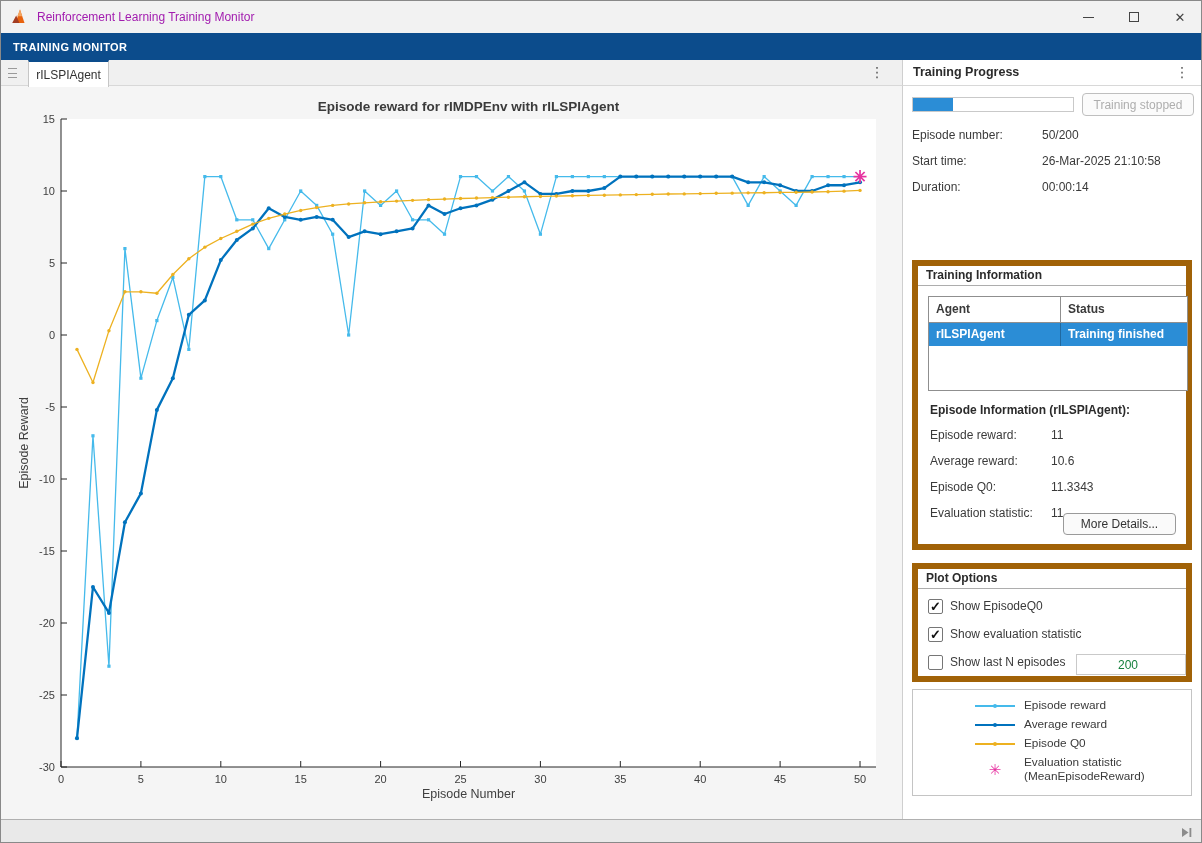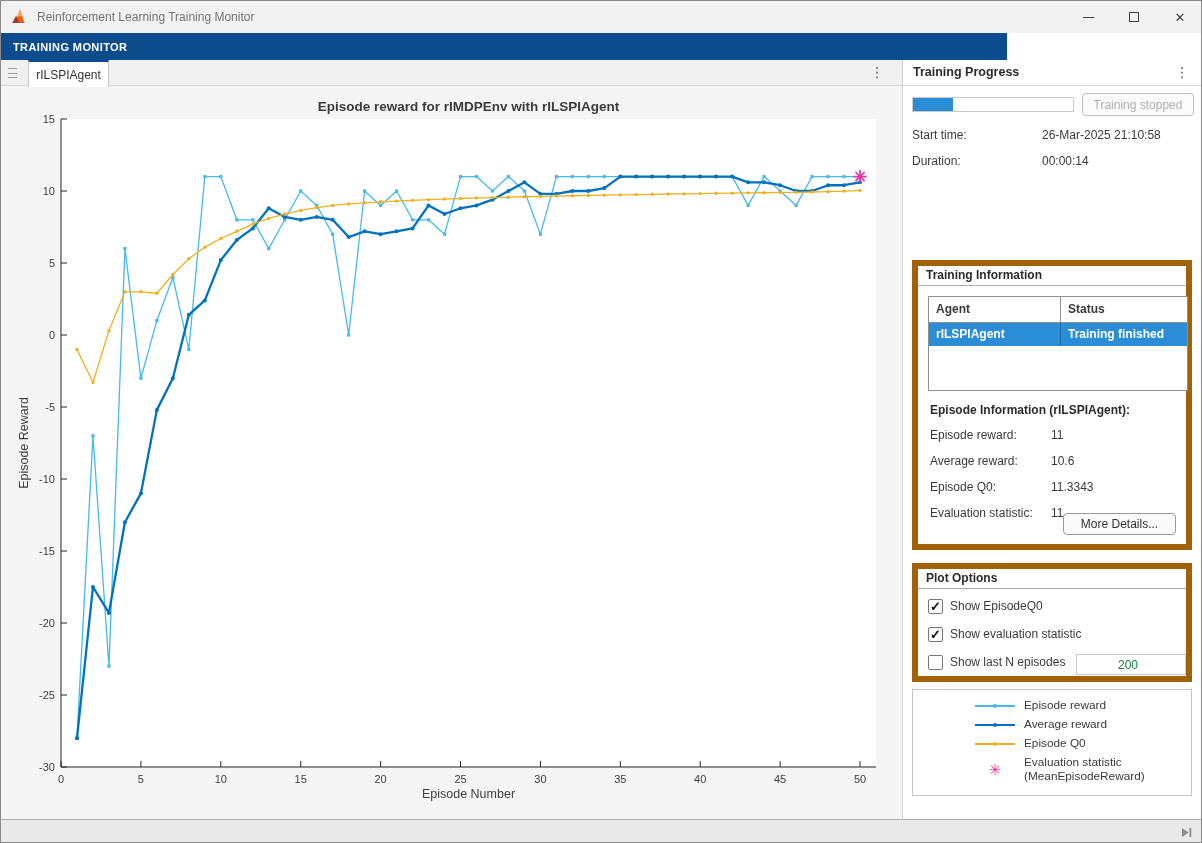--- a/index.html
+++ b/index.html
@@ -3,29 +3,29 @@
 <meta charset="utf-8">
 <style>
   * { margin:0; padding:0; box-sizing:border-box; }
   html,body { width:1202px; height:843px; background:#ddd; }
   body { font-family:"Liberation Sans", sans-serif; font-size:12px; color:#3a3a3a; }
   .window { position:relative; width:1202px; height:843px; background:#fff; border:1px solid #898989; overflow:hidden; }
 
   
   .titlebar { position:absolute; left:0; top:0; width:1202px; height:32px; background:#f2f2f2; display:flex; align-items:center; }
   .titlebar .logo { margin-left:10px; width:18px; height:18px; }
-  .titlebar .wtitle { margin-left:8px; font-size:12px; color:#737373; }
+  .titlebar .wtitle { margin-left:8px; font-size:12px; color:#a21caf; }
   .wbtns { position:absolute; right:0; top:0; height:32px; display:flex; }
   .wbtn { width:46px; height:32px; display:flex; align-items:center; justify-content:center; color:#444; }
   .wbtn .minglyph { width:11px; height:1px; background:#444; }
   .wbtn .maxglyph { width:10px; height:10px; border:1px solid #444; }
   .wbtn .xglyph { font-size:13px; line-height:13px; }
 
   
-  .ribbon { position:absolute; left:0; top:32px; width:1006px; height:27px; }
+  .ribbon { position:absolute; left:0; top:32px; width:1202px; height:27px; }
   .ribbon-tab { height:27px; display:inline-flex; align-items:center; padding:0 12px; color:#fff; font-size:11px; font-weight:bold; letter-spacing:.4px; }
 
   
   .tabbar { position:absolute; left:0; top:59px; width:901px; height:26px; background:#f0f0f0; border-bottom:1px solid #d8d8d8; }
   .draghandle { position:absolute; left:7px; top:6px; width:12px; height:14px; display:flex; flex-direction:column; justify-content:space-between; padding:2px 0; }
   .draghandle i { display:block; width:9px; height:1px; background:#9a9a9a; }
   .doctab { position:absolute; left:27px; top:0; width:81px; height:27px; background:#fff; border:1px solid #c6c6c6; border-top:2px solid #0C4C8C; border-bottom:none; display:flex; align-items:center; justify-content:center; font-size:12px; color:#333; z-index:3; }
   .vellipsis { font-size:14px; color:#555; line-height:14px; }
   .tabbar .vellipsis { position:absolute; right:18px; top:5px; }
 
@@ -346,20 +346,24 @@
 
   <div class="rightpanel">
 
     <div class="progress-track">
       <div class="progress-fill" id="progress-fill" style="width: 25%; background: rgb(43, 141, 214);"></div>
     </div>
     <div class="stop-btn">Training stopped</div>
 
     <div class="fieldlist" id="tp-fields">
         <div class="frow">
+          <div class="flabel">Episode number:</div>
+          <div class="fvalue">50/200</div>
+        </div>
+        <div class="frow">
           <div class="flabel">Start time:</div>
           <div class="fvalue">26-Mar-2025 21:10:58</div>
         </div>
         <div class="frow">
           <div class="flabel">Duration:</div>
           <div class="fvalue">00:00:14</div>
         </div>
       </div>
 
     <div class="groupbox" id="ti-box">

